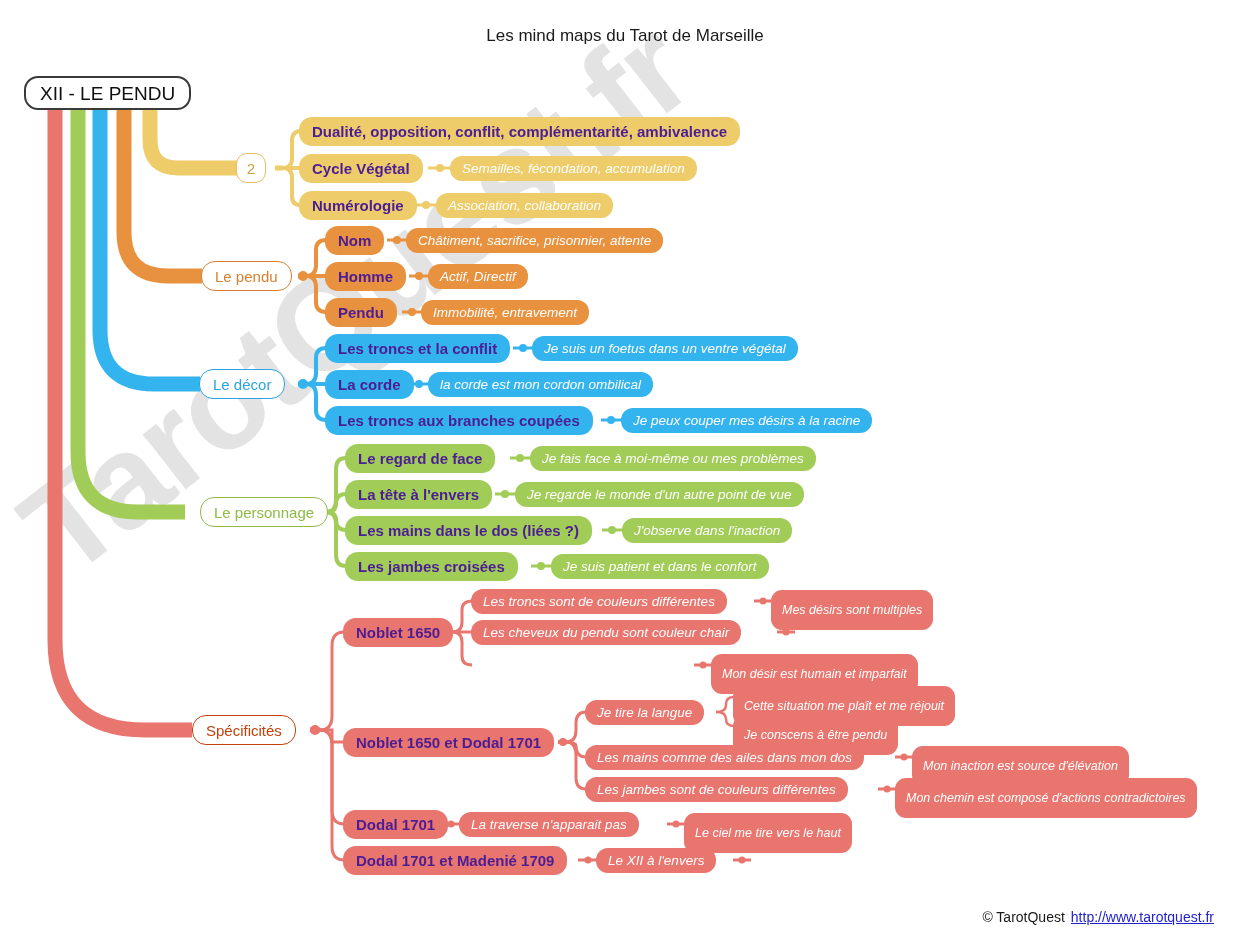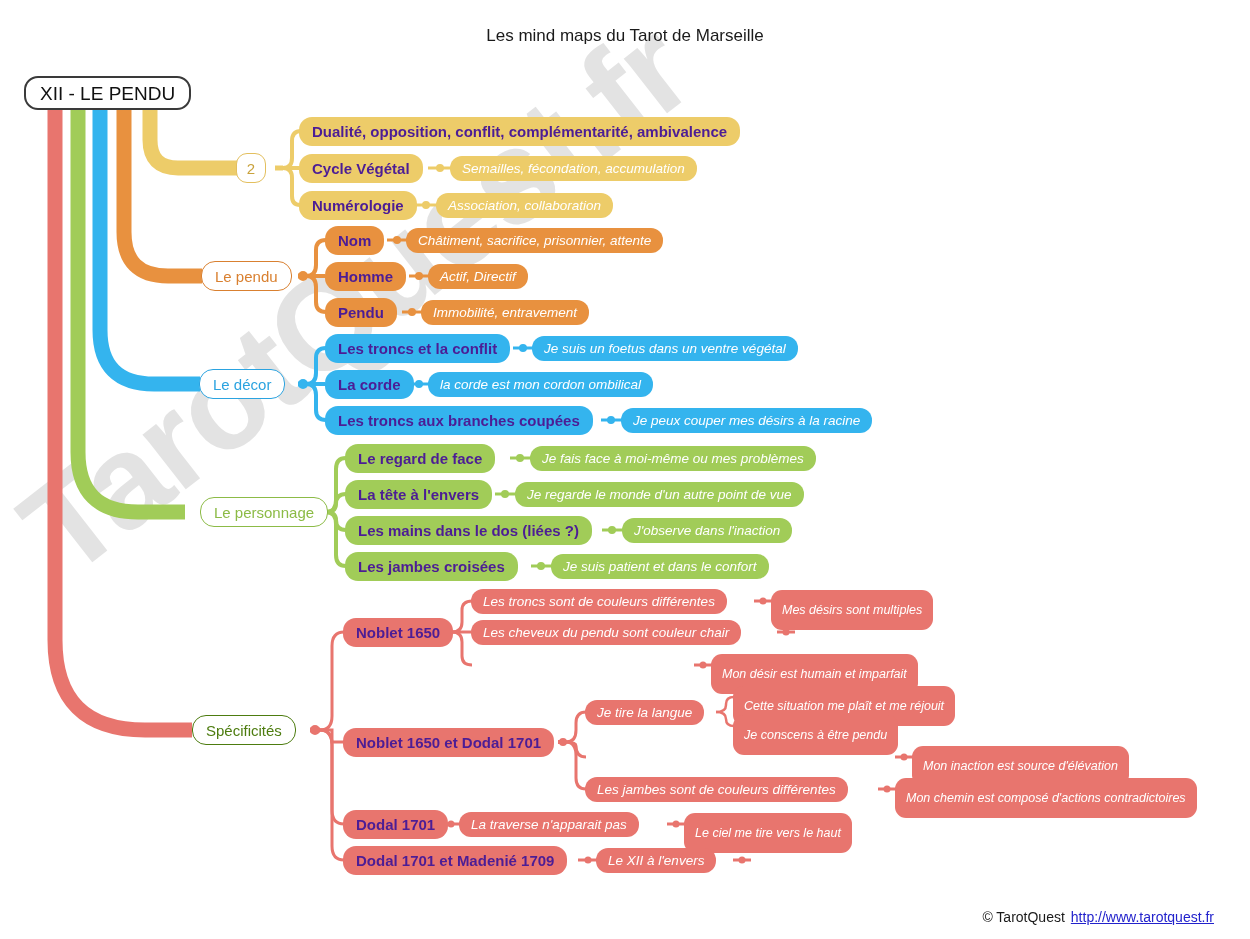--- a/index.html
+++ b/index.html
@@ -130,21 +130,21 @@
     color: #ffffff;
     font-size: 12.5px;
     font-style: italic;
     padding: 0 11px;
     height: 40px;
     border-radius: 11px;
   }
   .c-orange { color: #d98030; }
   .c-blue   { color: #2ba3e0; }
   .c-green  { color: #8cbb46; }
-  .c-red    { color: #4d7c0f; }
+  .c-red    { color: #c2410c; }
   
   .bg-yellow { background: #edcc69; }
   .bg-orange { background: #e8913f; }
   .bg-blue   { background: #34b4ee; }
   .bg-green  { background: #a1cc58; }
   .bg-red    { background: #e8756e; }
 </style>
 </head>
 <body>
 
@@ -312,20 +312,21 @@
   <div class="node lvl2 bg-red" style="left:343px; top:618px;">Noblet 1650</div>
   <div class="node lvl3 bg-red" style="left:471px; top:589px;">Les troncs sont de couleurs différentes</div>
   <div class="node lvl4 bg-red" style="left:771px; top:590px;">Mes désirs sont multiples</div>
   <div class="node lvl3 bg-red" style="left:471px; top:620px;">Les cheveux du pendu sont couleur chair</div>
   <div class="node lvl4 bg-red" style="left:711px; top:654px;">Mon désir est humain et imparfait</div>
 
   <div class="node lvl2 bg-red" style="left:343px; top:728px;">Noblet 1650 et Dodal 1701</div>
   <div class="node lvl3 bg-red" style="left:585px; top:700px;">Je tire la langue</div>
   <div class="node lvl4 bg-red" style="left:733px; top:686px;">Cette situation me plaît et me réjouit</div>
   <div class="node lvl4 bg-red" style="left:733px; top:715px;">Je conscens à être pendu</div>
+  <div class="node lvl3 bg-red" style="left:585px; top:745px;">Les mains comme des ailes dans mon dos</div>
   <div class="node lvl4 bg-red" style="left:912px; top:746px;">Mon inaction est source d'élévation</div>
   <div class="node lvl3 bg-red" style="left:585px; top:777px;">Les jambes sont de couleurs différentes</div>
   <div class="node lvl4 bg-red" style="left:895px; top:778px;">Mon chemin est composé d'actions contradictoires</div>
 
   <div class="node lvl2 bg-red" style="left:343px; top:810px;">Dodal 1701</div>
   <div class="node lvl3 bg-red" style="left:459px; top:812px;">La traverse n'apparait pas</div>
   <div class="node lvl4 bg-red" style="left:684px; top:813px;">Le ciel me tire vers le haut</div>
 
   <div class="node lvl2 bg-red" style="left:343px; top:846px;">Dodal 1701 et Madenié 1709</div>
   <div class="node lvl3 bg-red" style="left:596px; top:848px;">Le XII à l'envers</div>

